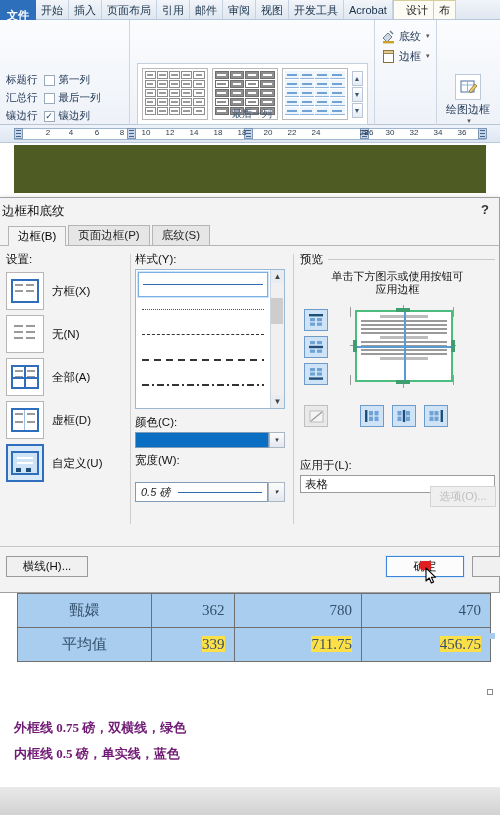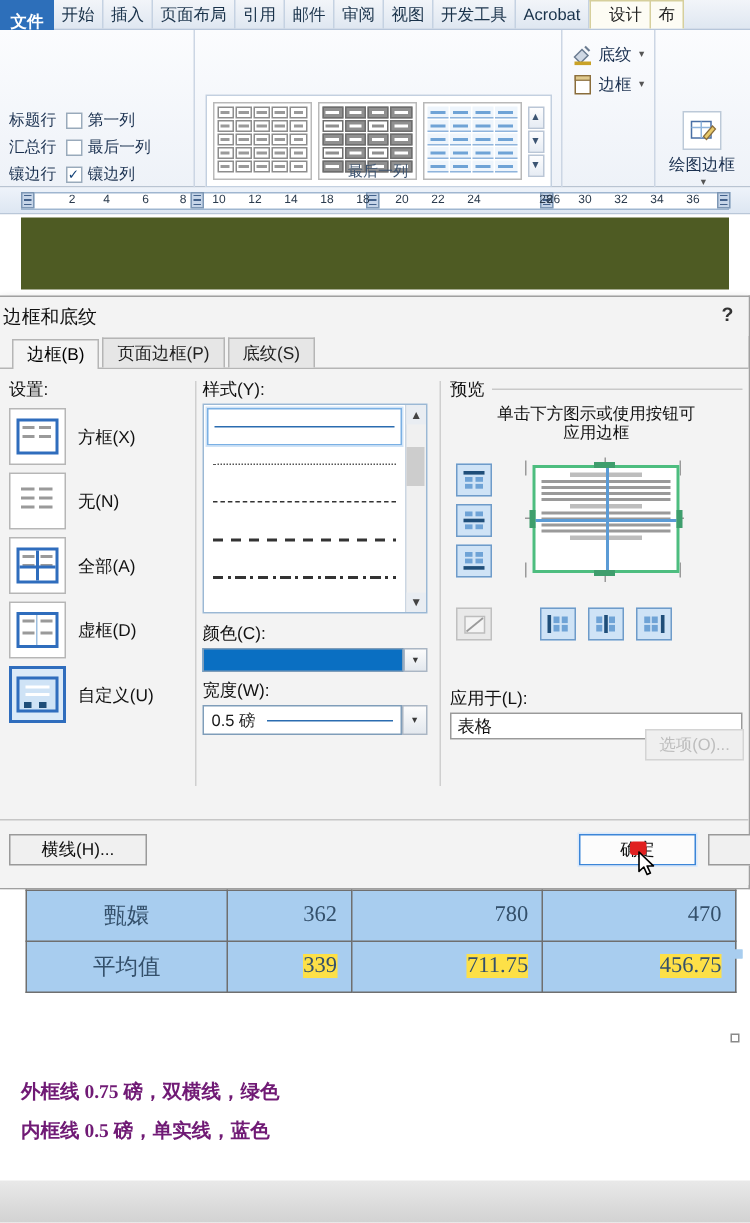--- a/index.html
+++ b/index.html
@@ -142,21 +142,21 @@
          display:flex; flex-direction:column; justify-content:space-between;}
   .sbar .ar{ height:13px; font-size:8px; color:#444; display:flex;
              align-items:center; justify-content:center; background:#e9edf2;}
   .sbar .thumbv{ position:absolute; right:1px; top:28px; width:12px; height:26px; background:#cdcdcd;}
 
   .colorbox{ display:flex; margin-top:2px; }
   .colorbox .sw{ flex:1; height:16px; border:1px solid #7f9db9; background:#0a6fc2;}
   .ddbtn{ width:16px; height:16px; border:1px solid #aab6c4;
           background:linear-gradient(#fcfcfc,#e3e8ee);
           display:flex; align-items:center; justify-content:center; font-size:7px; color:#3a3a3a;}
-  .widthbox{ display:flex; margin-top:2px;}
+  .widthbox{ display:flex; margin-top:14px;font-style:italic;}
   .widthbox .wv{ flex:1; height:20px; border:1px solid #7f9db9; background:#fff;
                  display:flex; align-items:center; gap:8px; padding:0 5px; font-size:11px;}
   .widthbox .wv .wline{ flex:1; height:1px; background:#2b6cb0;}
   .ddbtn.tall{ height:20px; width:17px;}
 
   
   .prevcol{ position:absolute; left:300px; top:6px; width:195px;}
   .prevhdr{ display:flex; align-items:center; gap:5px; }
   .prevhdr .rule{ flex:1; height:1px; background:#c9c9c9;}
   .prevhint{ text-align:center; font-size:11px; color:#111; margin-top:3px; line-height:13px;}
@@ -807,21 +807,21 @@
     </div>
 
     <div class="applyrow">
       <div class="fldlabel">应用于(L):</div>
       <div class="applybox">表格</div>
     </div>
     <div class="optbtn">选项(O)...</div>
   </div>
 
   <div class="dlgfoot">
-    <div class="btn" style="left:6px; top:9px; width:92px;">横线(H)...</div>
+    <div class="btn" style="left:6px; top:9px; width:82px;">横线(H)...</div>
     <div class="btn hl" style="left:386px; top:9px; width:78px;">确定</div>
     <div class="btn" style="left:472px; top:9px; width:78px;">取</div>
     <div style="position:absolute;left:420px;top:14px;width:11px;height:9px;background:#e02020;border-radius:2px;"></div>
     <span class="cursor" style="left:425px; top:20px;">
       <svg width="13" height="18" viewBox="0 0 13 18">
         <path d="M1 1 L1 14 L4.2 11 L6.4 16 L8.6 15 L6.4 10.3 L10.6 10.3 Z" fill="#fff" stroke="#000" stroke-width="1.1" stroke-linejoin="round"></path>
       </svg>
     </span>
   </div>
 </div>

